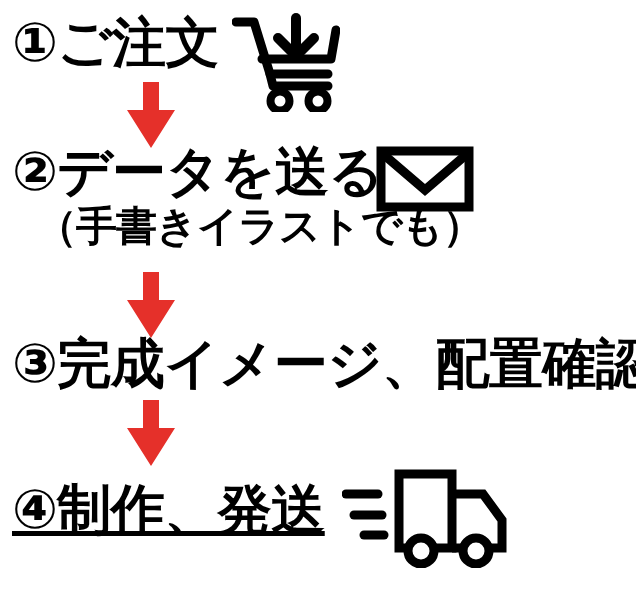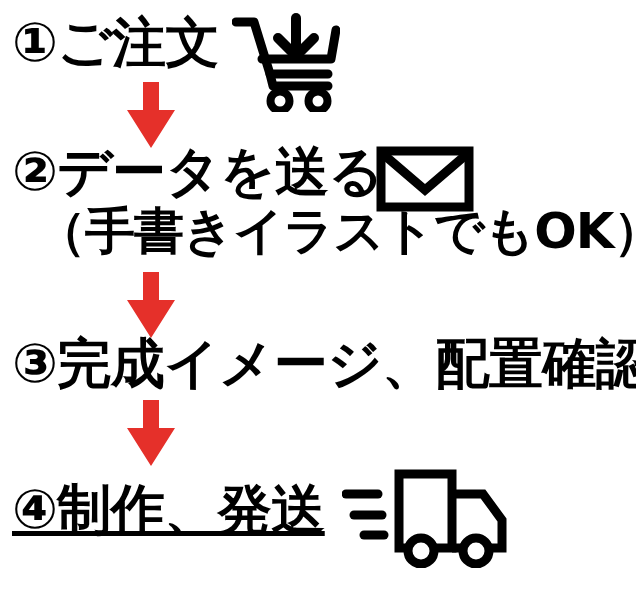--- a/index.html
+++ b/index.html
@@ -28,21 +28,21 @@
   .step-text {
     color: #000000;
     font-weight: 600;
     font-size: 54px;
     line-height: 1.0;
     letter-spacing: -0.5px;
     white-space: nowrap;
   }
 
   .step-text.sub {
-    font-size: 50px;
+    font-size: 41px;
     letter-spacing: -1px;
   }
 
   .ok-mark {
     font-size: 40px;
     font-weight: 700;
     letter-spacing: 0px;
   }
 
   
@@ -109,21 +109,20 @@
 
   <span id="step2-icon">
     <svg class="icon-envelope" width="98" height="66" viewBox="0 0 98 66" aria-hidden="true">
       <rect x="5" y="5" width="88" height="56" fill="none" stroke="#000" stroke-width="9"></rect>
       <path d="M7 8 L49 44 L91 8" fill="none" stroke="#000" stroke-width="9" stroke-linejoin="miter"></path>
     </svg>
   </span>
 
   <div class="step-row" id="step2-sub">
     <span class="step-text sub">（手書きイラストでも</span>
-    <span class="step-text sub ok-mark">OK</span>
     <span class="step-text sub">）</span>
   </div>
 
   <span class="arrow" id="arrow2">
     <svg width="50" height="68" viewBox="0 0 50 68" aria-hidden="true">
       <path d="M17 0 H33 V28 H49 L25 66 L1 28 H17 Z" fill="#E5302A"></path>
     </svg>
   </span>
 
   <div class="step-row" id="step3-row">

